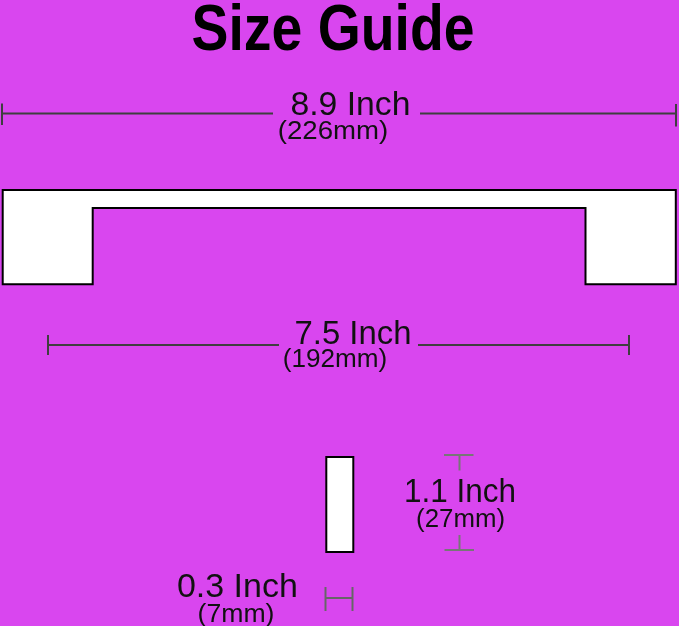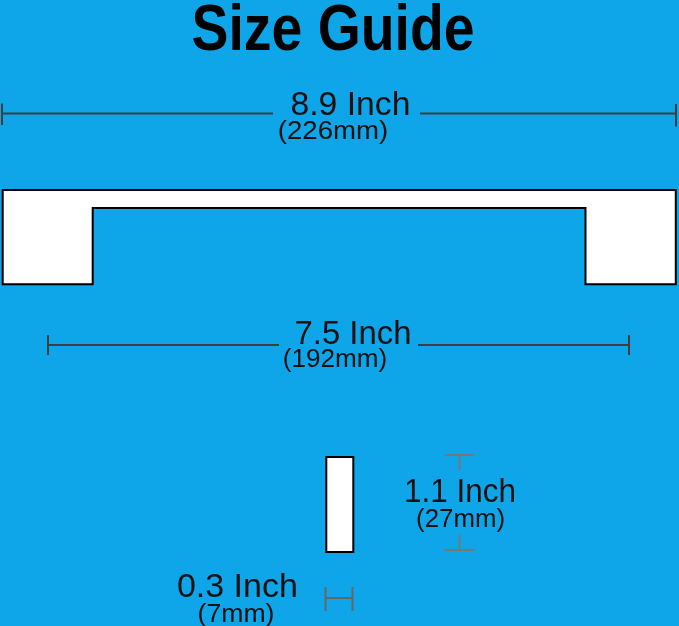--- a/index.html
+++ b/index.html
@@ -1,16 +1,16 @@
 <!DOCTYPE html>
 <html><head>
 <meta charset="utf-8">
 <style>
   html,body{margin:0;padding:0;background:#ffffff;}
-  .page{position:relative;width:679px;height:626px;background:#0ea5e9;overflow:hidden;
+  .page{position:relative;width:679px;height:626px;background:#d946ef;overflow:hidden;
         font-family:"Liberation Sans", sans-serif;}
   svg{position:absolute;left:0;top:0;}
   text{font-family:"Liberation Sans", sans-serif;}
 </style>
 </head>
 <body>
 
 <div class="page">
 <svg width="679" height="626" viewBox="0 0 679 626">
 

